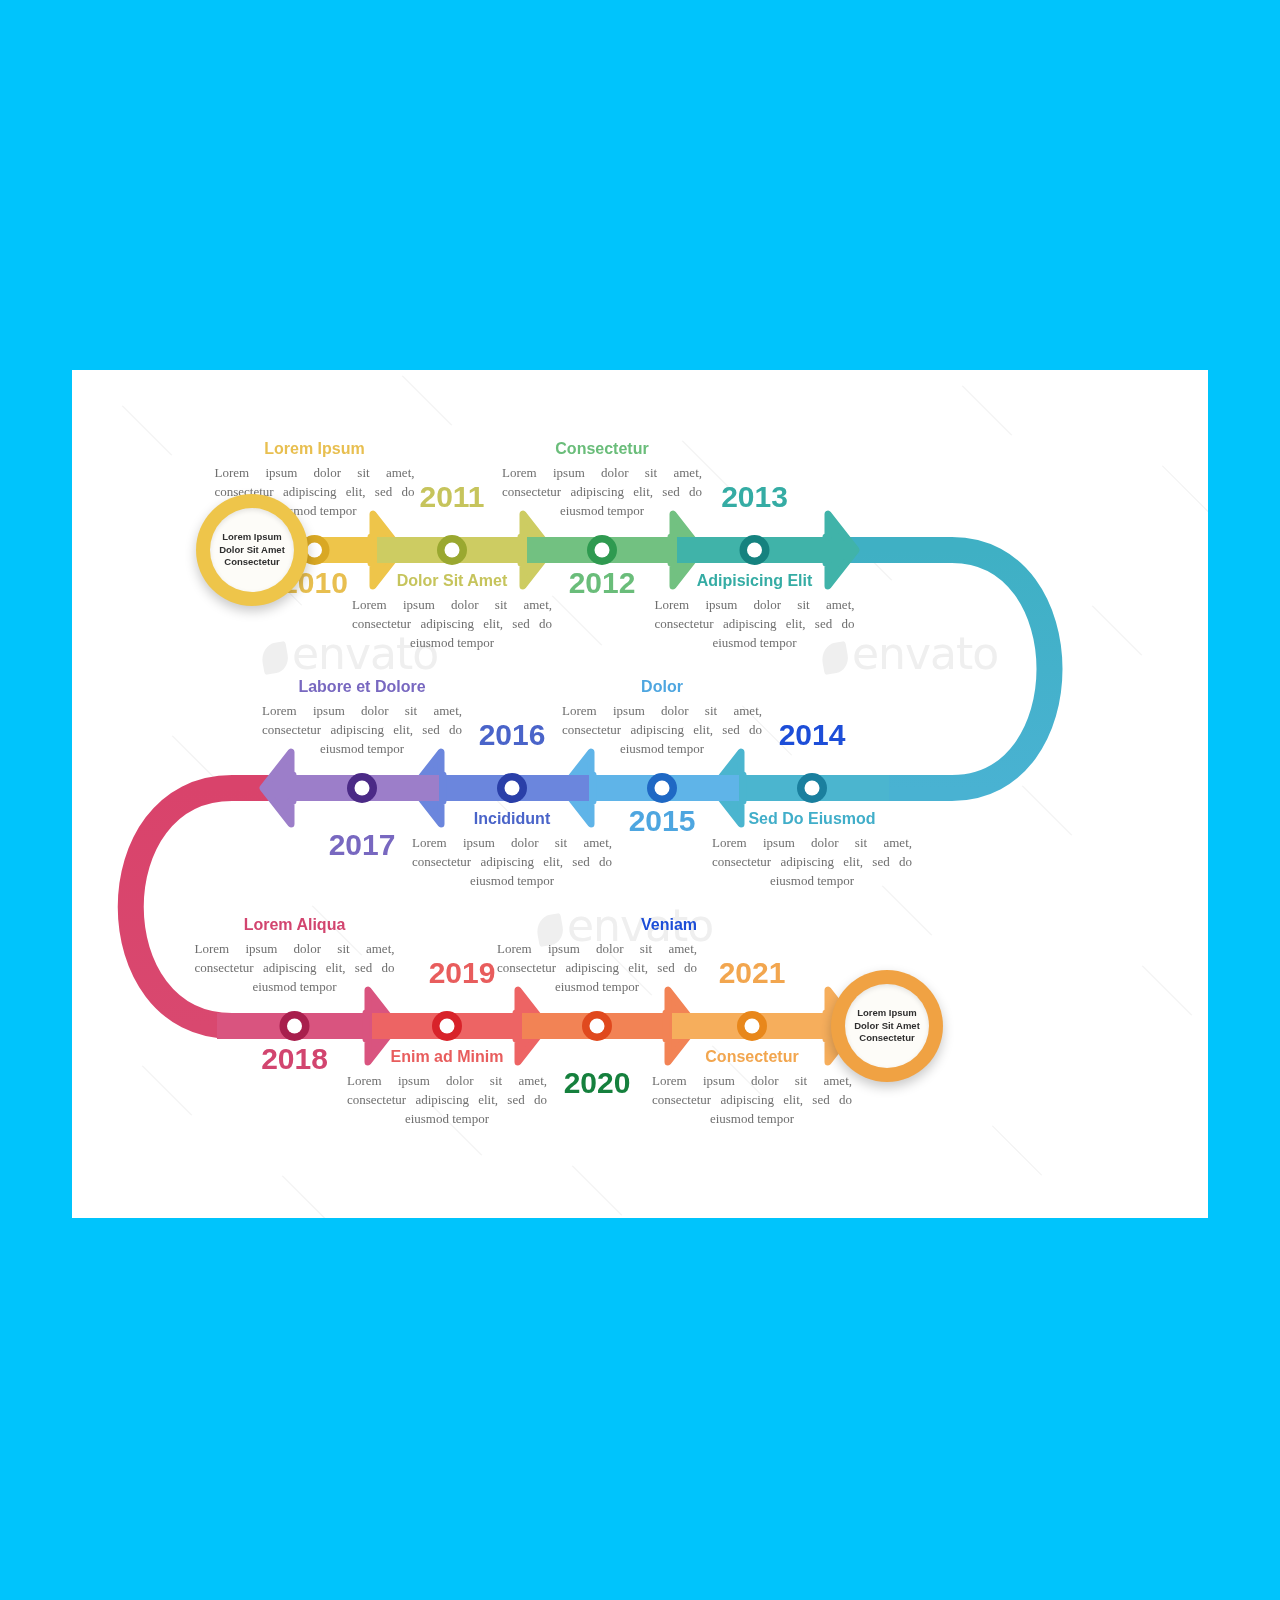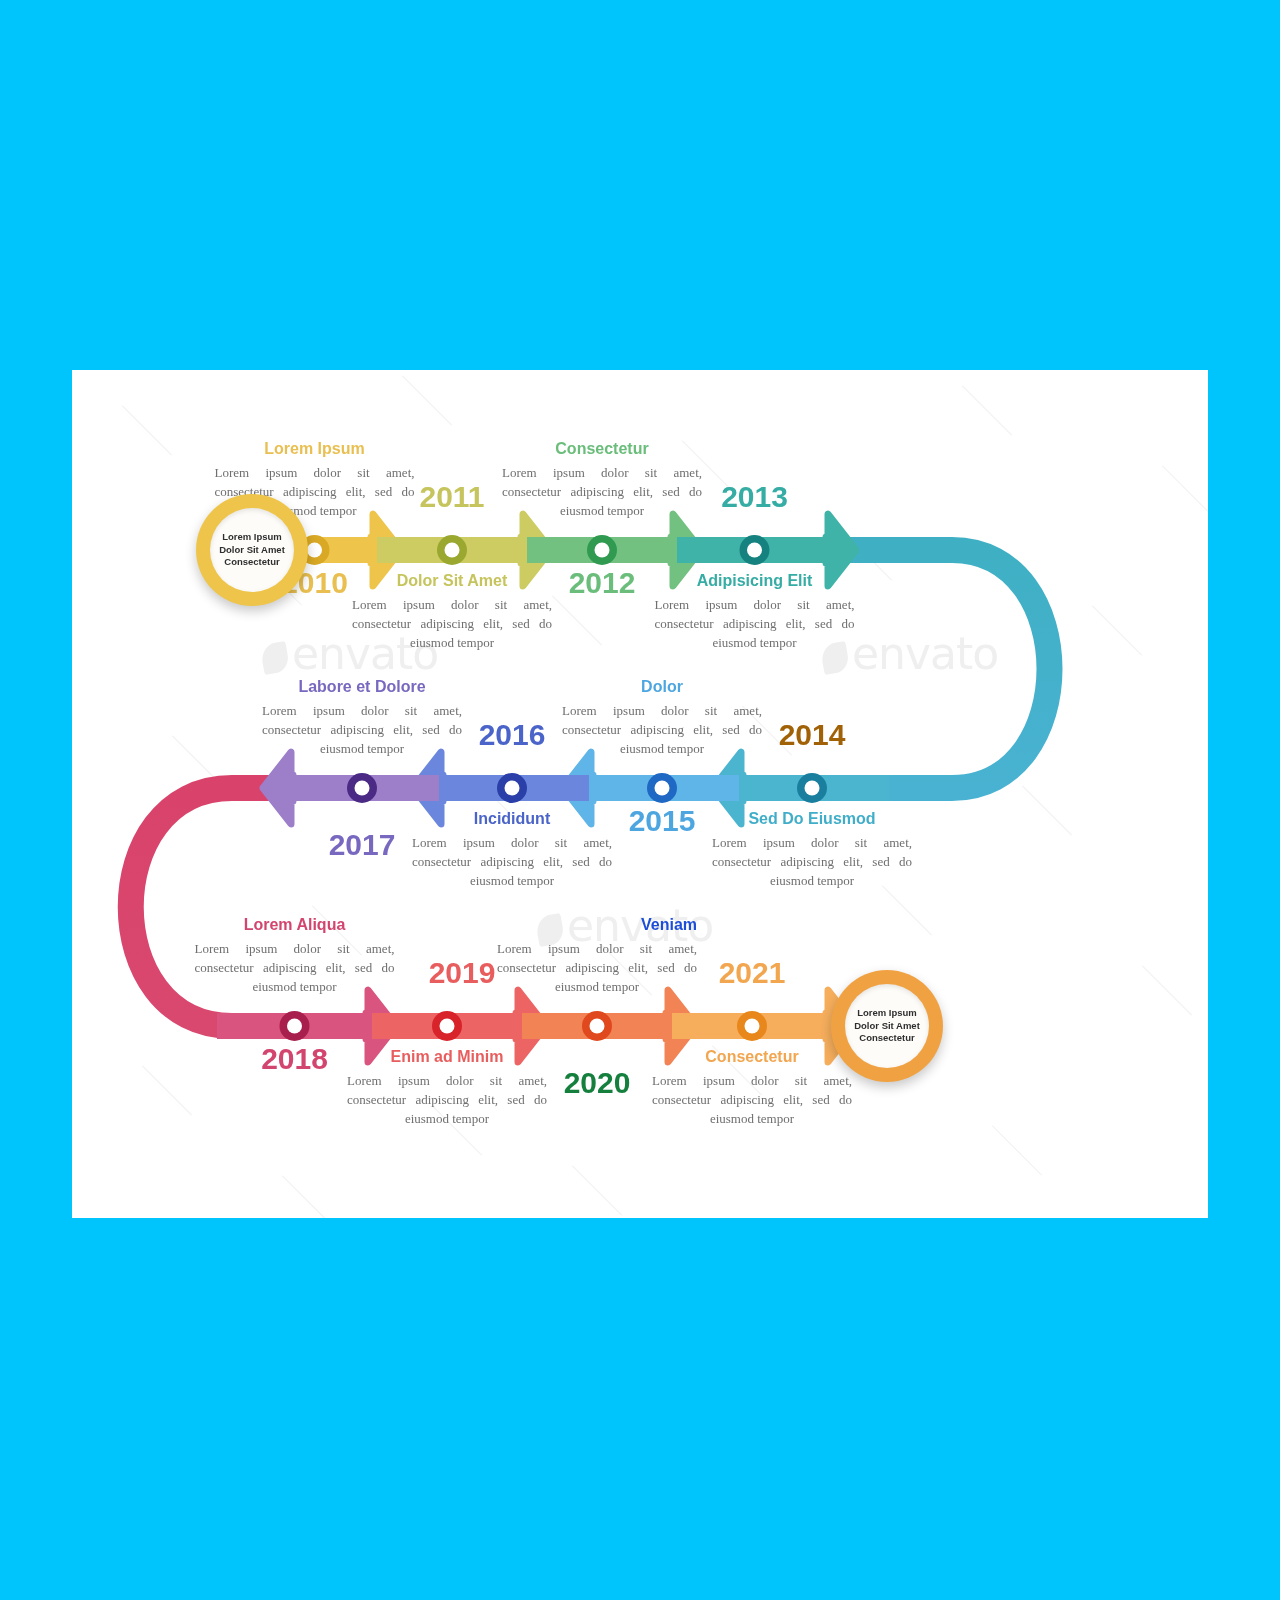--- a/index.html
+++ b/index.html
@@ -215,21 +215,21 @@
         <div class="yr" style="color: rgb(106, 189, 122); left: 450px; top: 196px;">2012</div>
         <div class="blk above" style="left: 430px; top: 70px;">
           <div class="hd" style="color: rgb(106, 189, 122);">Consectetur</div>
           <div class="bd">Lorem ipsum dolor sit amet, consectetur adipiscing elit, sed do eiusmod tempor</div>
         </div>
         <div class="yr" style="color: rgb(53, 172, 164); left: 602.5px; top: 110px;">2013</div>
         <div class="blk below" style="left: 582.5px; top: 202px;">
           <div class="hd" style="color: rgb(53, 172, 164);">Adipisicing Elit</div>
           <div class="bd">Lorem ipsum dolor sit amet, consectetur adipiscing elit, sed do eiusmod tempor</div>
         </div>
-        <div class="yr" style="color: #a16207; left: 660px; top: 348px;">2014</div>
+        <div class="yr" style="color: #1d4ed8; left: 660px; top: 348px;">2014</div>
         <div class="blk below" style="left: 640px; top: 440px;">
           <div class="hd" style="color: rgb(65, 174, 201);">Sed Do Eiusmod</div>
           <div class="bd">Lorem ipsum dolor sit amet, consectetur adipiscing elit, sed do eiusmod tempor</div>
         </div>
         <div class="yr" style="color: rgb(78, 166, 224); left: 510px; top: 434px;">2015</div>
         <div class="blk above" style="left: 490px; top: 308px;">
           <div class="hd" style="color: rgb(78, 166, 224);">Dolor</div>
           <div class="bd">Lorem ipsum dolor sit amet, consectetur adipiscing elit, sed do eiusmod tempor</div>
         </div>
         <div class="yr" style="color: rgb(74, 100, 201); left: 360px; top: 348px;">2016</div>

